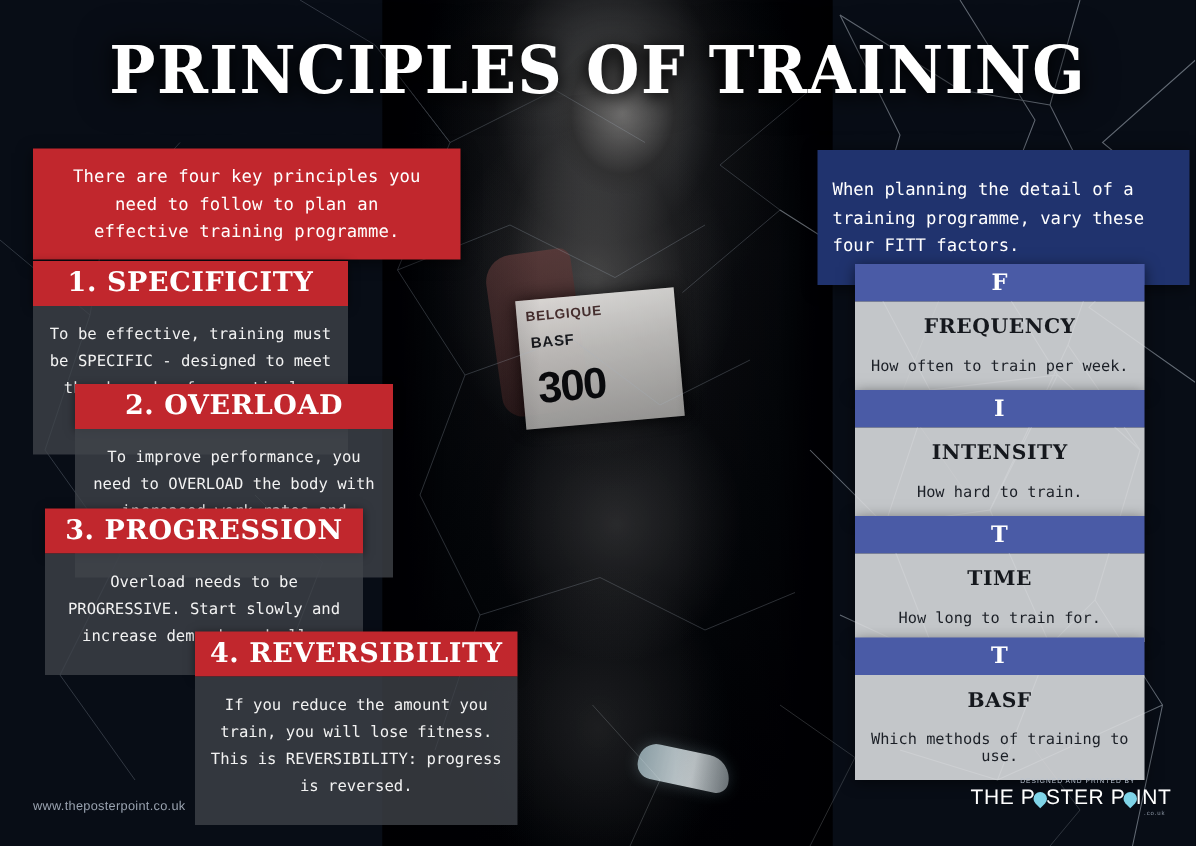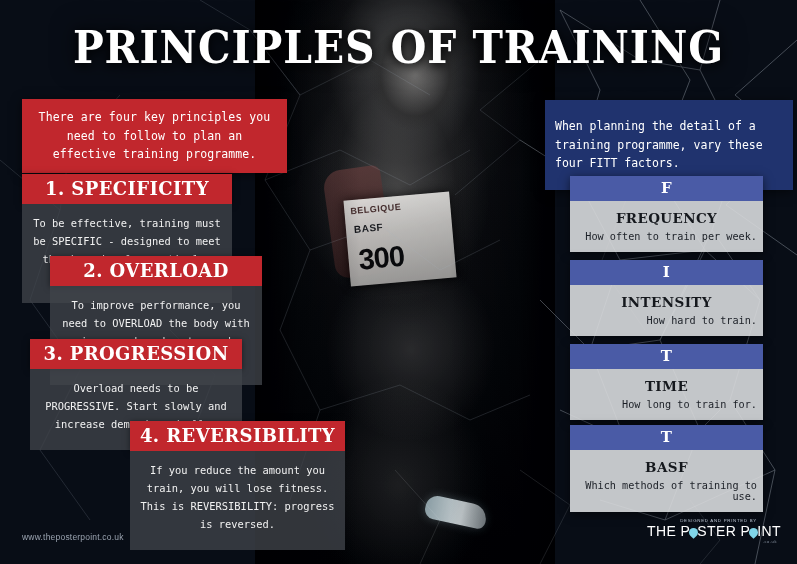--- a/index.html
+++ b/index.html
@@ -47,21 +47,21 @@
   
   .title{position:absolute;left:0;right:0;top:22px;text-align:center;
          font-family:"DejaVu Serif","Liberation Serif",serif;
          font-weight:bold;font-size:44px;letter-spacing:1px;color:#ffffff;
          text-shadow:0 2px 10px rgba(0,0,0,.9),0 0 26px rgba(0,0,0,.8);
          transform:scaleX(.93);}
 
   
   .redbox{position:absolute;background:#c1272d;color:#fff;
           box-shadow:0 2px 10px rgba(0,0,0,.55);
-          font-size:11.5px;line-height:1.62;text-align:center;padding:9px 14px;
+          font-size:11.5px;line-height:1.62;text-align:center;padding:9px 24px;
           letter-spacing:.1px;}
 
   .principle{position:absolute;}
   .principle .hdr{background:#c1272d;color:#fff;text-align:center;
           font-family:"DejaVu Serif","Liberation Serif",serif;font-weight:bold;
           font-size:18px;letter-spacing:.4px;padding:4px 0 5px;
           box-shadow:0 1px 6px rgba(0,0,0,.5);}
   .principle .body{background:rgba(64,68,74,.78);color:#f2f2f2;
           font-size:10.4px;line-height:1.72;text-align:center;padding:11px 10px 16px;}
 
@@ -70,21 +70,21 @@
           box-shadow:0 2px 10px rgba(0,0,0,.55);
           font-size:11.5px;line-height:1.62;padding:17px 10px;}
 
   .fitt{position:absolute;box-shadow:0 2px 9px rgba(0,0,0,.55);}
   .fitt .k{background:#4a5ba6;color:#fff;text-align:center;
           font-family:"DejaVu Serif","Liberation Serif",serif;font-weight:bold;
           font-size:15px;padding:3px 0 4px;letter-spacing:.5px;}
   .fitt .body{background:rgba(216,218,221,.90);padding:9px 6px 10px;text-align:center;}
   .fitt .name{font-family:"DejaVu Serif","Liberation Serif",serif;font-weight:bold;
           font-size:13.5px;color:#15181d;letter-spacing:.4px;}
-  .fitt .desc{font-size:10.2px;color:#1b1f26;margin-top:5px;letter-spacing:0;text-align:right;}
+  .fitt .desc{font-size:10.2px;color:#1b1f26;margin-top:13px;letter-spacing:0;}
 
   
   .site{position:absolute;left:22px;top:532px;font-size:8.5px;color:#9aa3b0;
         font-family:"Liberation Sans",sans-serif;letter-spacing:.2px;}
   .logo{position:absolute;right:16px;top:518px;text-align:right;color:#fff;}
   .logo .small{font-size:4.4px;letter-spacing:.7px;color:#b9c2cf;
         font-family:"Liberation Sans",sans-serif;margin-right:24px;}
   .logo .big{font-size:14px;font-weight:normal;letter-spacing:.4px;
         font-family:"Liberation Sans",sans-serif;white-space:nowrap;}
   .logo .pin{display:inline-block;width:9px;height:9px;border-radius:50% 50% 50% 0;

